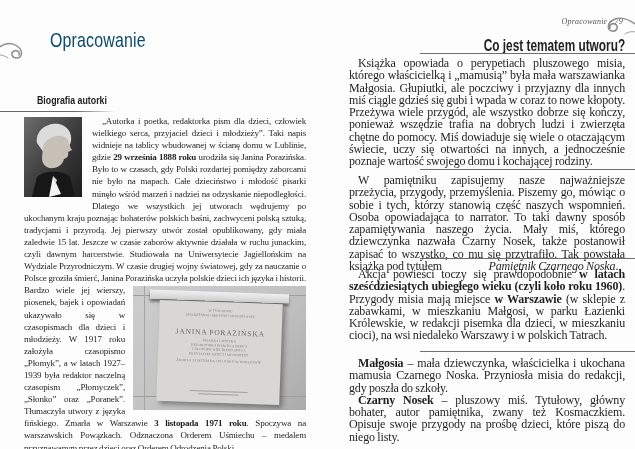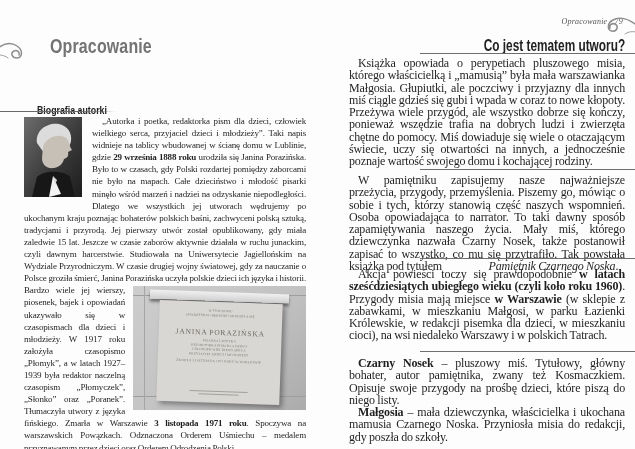--- a/index.html
+++ b/index.html
@@ -12,25 +12,25 @@
   .page{position:absolute;top:0;height:449px;}
   .page-left{left:0;width:322px;}
   .page-right{left:322px;width:313px;}
 
   
   .orn{position:absolute;pointer-events:none;}
   .orn-left{left:-4px;top:36px;width:40px;height:30px;}
   .orn-right{right:-3px;top:8px;width:46px;height:32px;}
 
   
-  .title{position:absolute;left:50px;top:34px;font-family:"Liberation Sans",sans-serif;
-         font-weight:700;font-size:21px;line-height:24px;color:#737373;white-space:nowrap;}
+  .title{position:absolute;left:50px;top:28px;font-family:"Liberation Sans",sans-serif;
+         font-weight:400;font-size:21px;line-height:24px;color:#0c4a6e;white-space:nowrap;}
   .title .sq{display:inline-block;transform:scaleX(0.76);transform-origin:0 50%;letter-spacing:0.2px;}
 
-  .h-left{position:absolute;left:37px;top:104px;font-family:"Liberation Sans",sans-serif;
+  .h-left{position:absolute;left:37px;top:94px;font-family:"Liberation Sans",sans-serif;
           font-weight:bold;font-size:11px;line-height:13px;color:#222;white-space:nowrap;}
   .h-left .sq{display:inline-block;transform:scaleX(0.8);transform-origin:0 50%;}
   .rule-left{position:absolute;left:0;top:111px;width:116px;height:1px;
              background:linear-gradient(to right,#6a6a6a 0,#6a6a6a 66%,rgba(106,106,106,0) 100%);}
 
   .bio{position:absolute;left:24px;top:115px;width:282px;height:334px;overflow:hidden;
        text-align:justify;font-size:9px;line-height:12.1px;letter-spacing:-0.15px;
        word-spacing:-0.5px;text-indent:10px;hyphens:auto;}
   .bio b{letter-spacing:-0.2px;}
 
@@ -164,17 +164,17 @@
     <div class="rp p1">Książka opowiada o perypetiach pluszowego misia, którego właścicielką i „mamusią” była mała warszawianka Małgosia. Głupiutki, ale poczciwy i przyjazny dla innych miś ciągle gdzieś się gubi i wpada w coraz to nowe kłopoty. Przeżywa wiele przygód, ale wszystko dobrze się kończy, ponieważ wszędzie trafia na dobrych ludzi i zwierzęta chętne do pomocy. Miś dowiaduje się wiele o otaczającym świecie, uczy się otwartości na innych, a jednocześnie poznaje wartość swojego domu i kochającej rodziny.</div>
 
     <div class="rule-right r2"></div>
     <div class="rp p2"><span>W pamiętniku zapisujemy nasze najważniejsze przeżycia, przygody, przemyślenia. Piszemy go, mówiąc o sobie i tych, którzy stanowią część naszych wspomnień. Osoba opowiadająca to narrator. To taki dawny sposób zapamiętywania naszego życia. Mały miś, którego dziewczynka nazwała Czarny Nosek, także postanowił zapisać to wszystko, co mu się przytrafiło. Tak powstała książka pod tytułem </span><span class="it">Pamiętnik Czarnego Noska</span><span>.</span></div>
 
     <div class="rule-right r3"></div>
     <div class="rp p3"><span>Akcja powieści toczy się prawdopodobnie </span><b>w latach sześćdziesiątych ubiegłego wieku (czyli koło roku 1960)</b><span>. Przygody misia mają miejsce </span><b>w Warszawie</b><span> (w sklepie z zabawkami, w mieszkaniu Małgosi, w parku Łazienki Królewskie, w redakcji pisemka dla dzieci, w mieszkaniu cioci), na wsi niedaleko Warszawy i w polskich Tatrach.</span></div>
 
     <div class="rule-right r4"></div>
     <div class="rp p4">
+      <p><b>Małgosia</b><span> – mała dziewczynka, właścicielka i ukochana mamusia Czarnego Noska. Przyniosła misia do redakcji, gdy poszła do szkoły.</span></p>
       <p><b>Czarny Nosek</b><span> – pluszowy miś. Tytułowy, główny bohater, autor pamiętnika, zwany też Kosmaczkiem. Opisuje swoje przygody na prośbę dzieci, które piszą do niego listy.</span></p>
-      <p><b>Małgosia</b><span> – mała dziewczynka, właścicielka i ukochana mamusia Czarnego Noska. Przyniosła misia do redakcji, gdy poszła do szkoły.</span></p>
     </div>
   </div>
 </div>
 
 </body></html>

